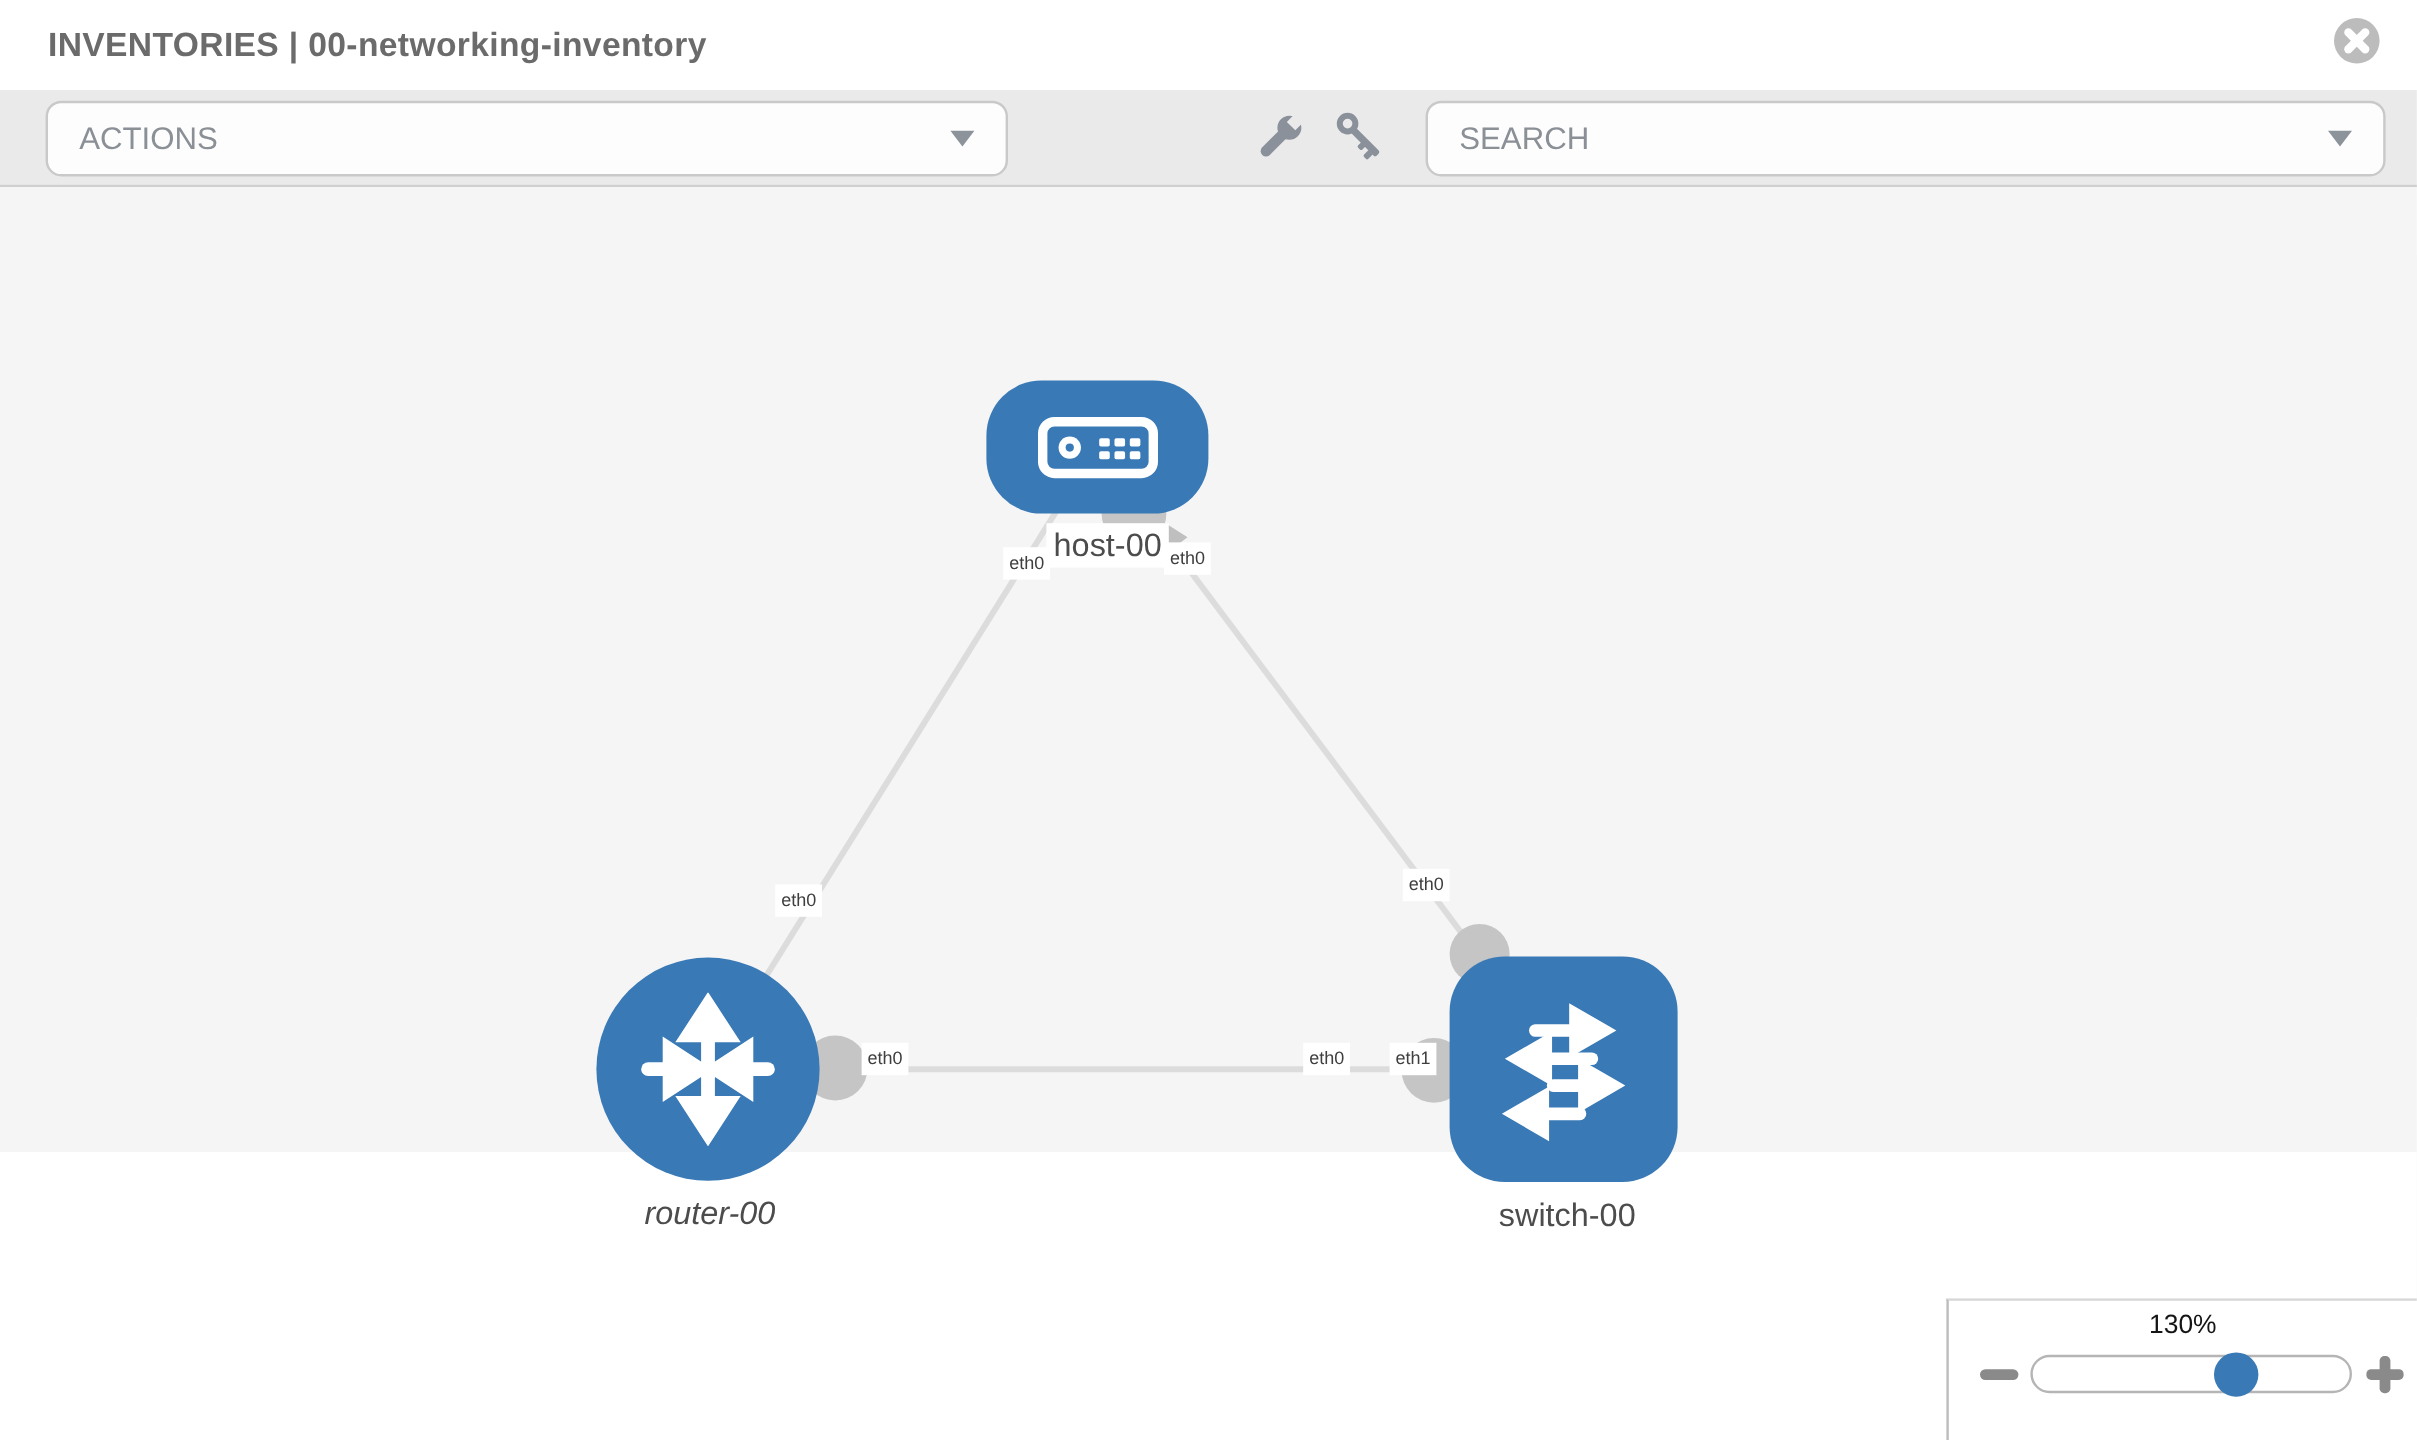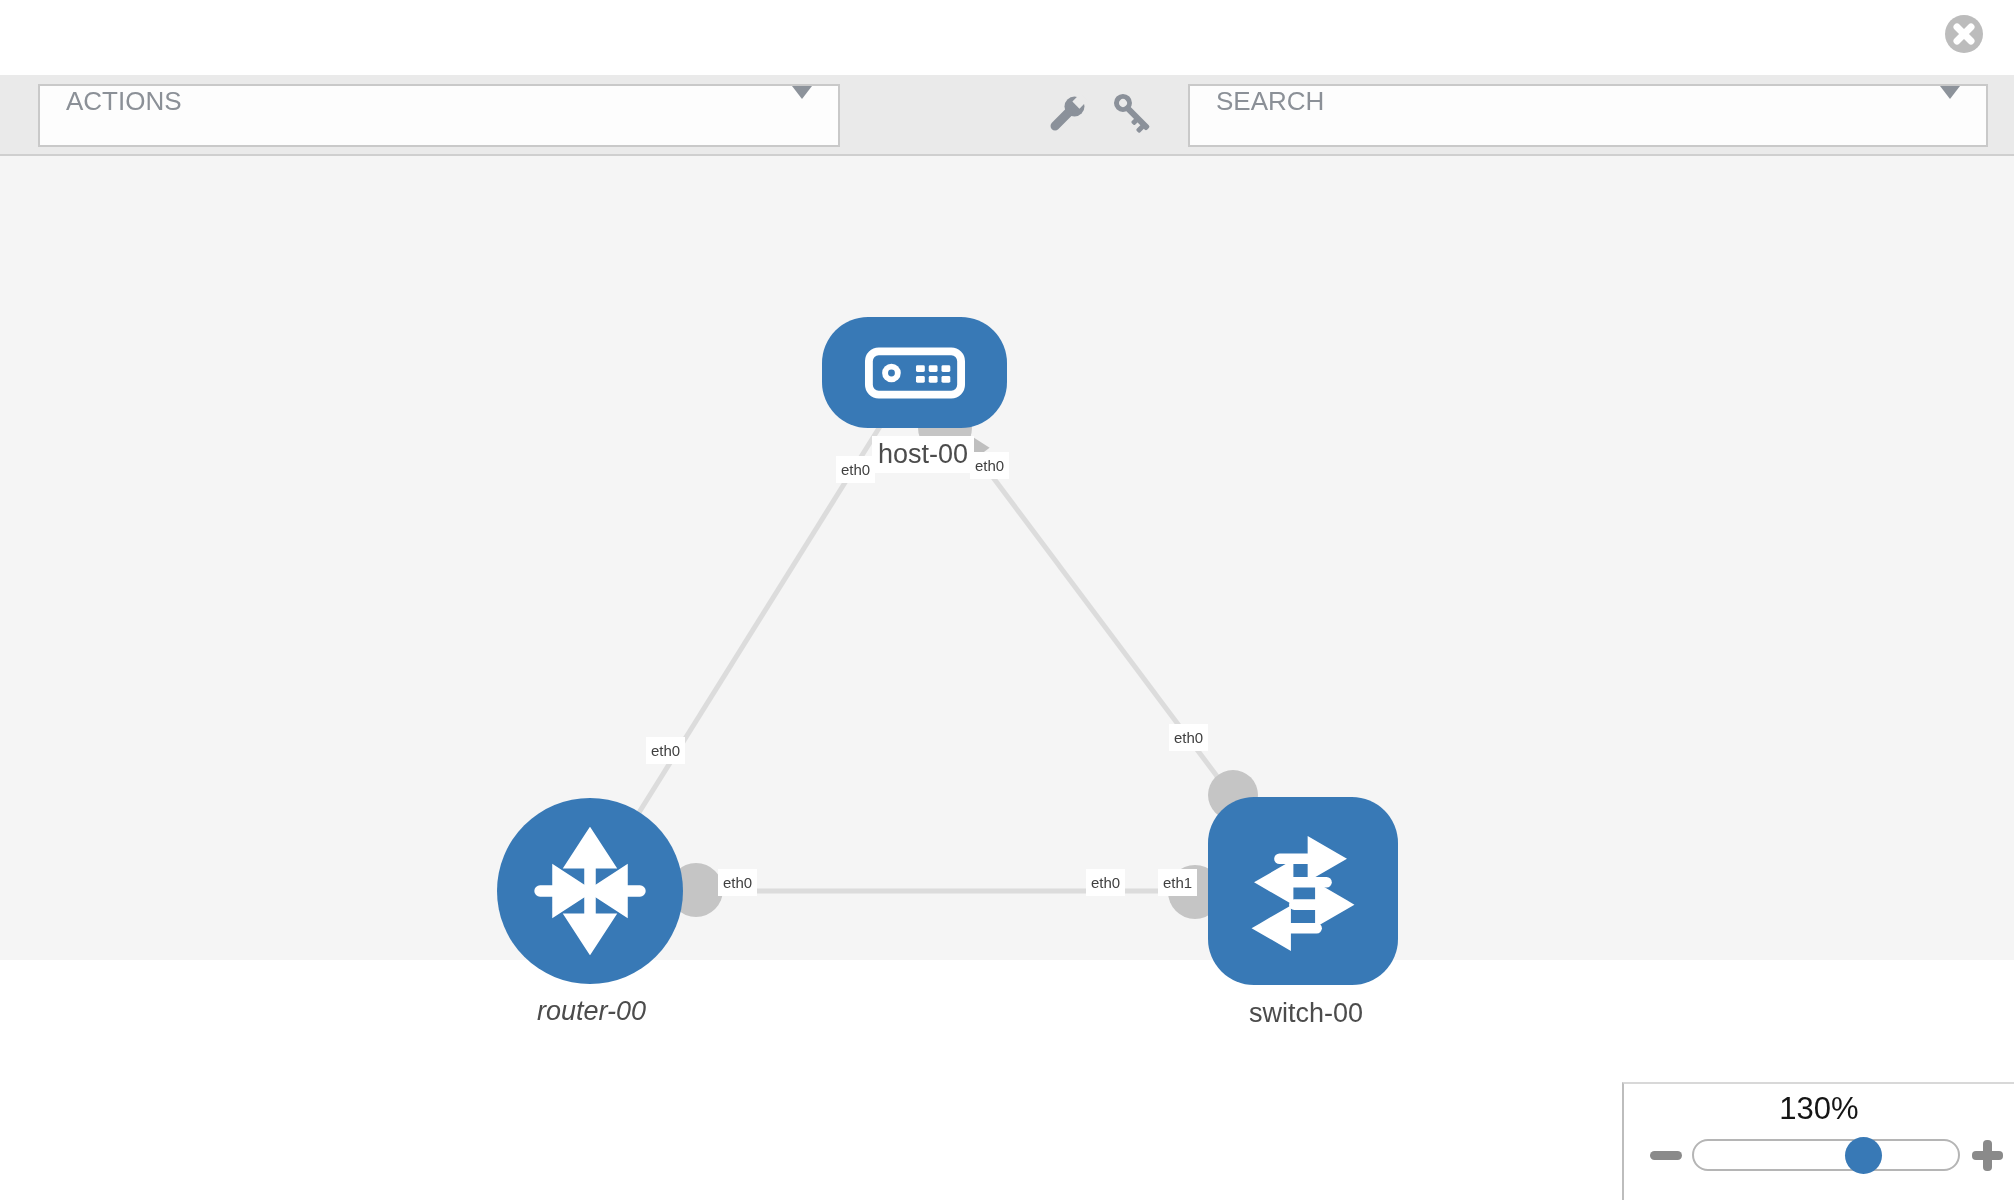--- a/index.html
+++ b/index.html
@@ -10,22 +10,22 @@
   .header{position:absolute;left:0;top:0;width:2014px;height:75px;background:#fff}
   .page-title{position:absolute;left:40px;top:0;line-height:75px;font-size:28px;
               font-weight:700;color:#6b6b6b;letter-spacing:.3px}
   .close-btn{position:absolute;left:1943px;top:13px;width:42px;height:42px;border:none;
              background:none;padding:0;cursor:pointer}
 
   
   .toolbar{position:absolute;left:0;top:75px;width:2014px;height:81px;background:#eaeaea;
            border-bottom:2px solid #cfcfcf;box-sizing:border-box}
   .select{position:absolute;top:9px;height:63px;background:#fdfdfd;border:2px solid #c9c9c9;
-          border-radius:0;box-sizing:border-box;display:flex;align-items:flex-start;
-          justify-content:space-between;padding:0 26px;cursor:pointer}
+          border-radius:13px;box-sizing:border-box;display:flex;align-items:center;
+          justify-content:space-between;padding:12px 26px;cursor:pointer}
   .select .lbl{font-size:26px;color:#8b9097}
   .caret{width:0;height:0;border-left:10px solid transparent;border-right:10px solid transparent;
          border-top:13px solid #8d939b}
   .select.actions{left:38px;width:802px}
   .select.search{left:1188px;width:800px}
   .tool-btn{position:absolute;top:15px;width:50px;height:50px;background:none;border:none;
             padding:0;cursor:pointer}
   .tool-btn.wrench{left:1041px}
   .tool-btn.key{left:1110px}
 
@@ -36,38 +36,39 @@
         cursor:pointer}
   .node-label{position:absolute;z-index:4;background:#fff;color:#4c4c4c;font-size:27px;
               line-height:37px;padding:0 6px;white-space:nowrap}
   .if-label{position:absolute;z-index:4;background:#fff;color:#3f3f3f;font-size:15px;
             line-height:27px;padding:0 5px;white-space:nowrap}
   .if-label.under{z-index:3}
 
   
   .zoom-panel{position:absolute;left:1622px;top:1082px;width:392px;height:118px;background:#fff;
               border-left:2px solid #bdbdbd;border-top:2px solid #d8d8d8;box-sizing:border-box;z-index:5}
-  .zoom-level{text-align:center;font-size:31px;color:#151515;margin-top:7px}
+  .zoom-level{text-align:center;font-size:22px;color:#151515;margin-top:7px}
   .zoom-row{position:relative;height:40px;margin-top:9px}
   .zoom-minus{position:absolute;left:26px;top:15px;width:32px;height:9px;background:#8a8a8a;
               border-radius:5px;border:none;padding:0;cursor:pointer}
   .zoom-track{position:absolute;left:68px;top:3px;width:268px;height:32px;background:#fff;
               border:2px solid #b5b5b5;border-radius:17px;box-sizing:border-box;cursor:pointer}
   .zoom-thumb{position:absolute;top:-4px;width:37px;height:37px;border-radius:50%;cursor:grab}
   .zoom-plus{position:absolute;left:348px;top:4px;width:31px;height:31px;background:none;
              border:none;padding:0;cursor:pointer}
   .zoom-plus::before{content:"";position:absolute;left:0;top:11px;width:31px;height:9px;
                      background:#8a8a8a;border-radius:4px}
   .zoom-plus::after{content:"";position:absolute;left:11px;top:0;width:9px;height:31px;
                     background:#8a8a8a;border-radius:4px}
 </style>
 </head>
 <body>
 
 <div class="header">
+  <div class="page-title">INVENTORIES | 00-networking-inventory</div>
   <button class="close-btn">
     <svg width="42" height="42" viewBox="0 0 42 42">
       <circle cx="21" cy="21" r="19" fill="#bcbcbc"></circle>
       <g stroke="#fff" stroke-width="7" stroke-linecap="round">
         <line x1="14" y1="14" x2="28" y2="28"></line>
           <line x1="28" y1="14" x2="14" y2="28"></line>
       </g>
     </svg>
   </button>
 </div>

